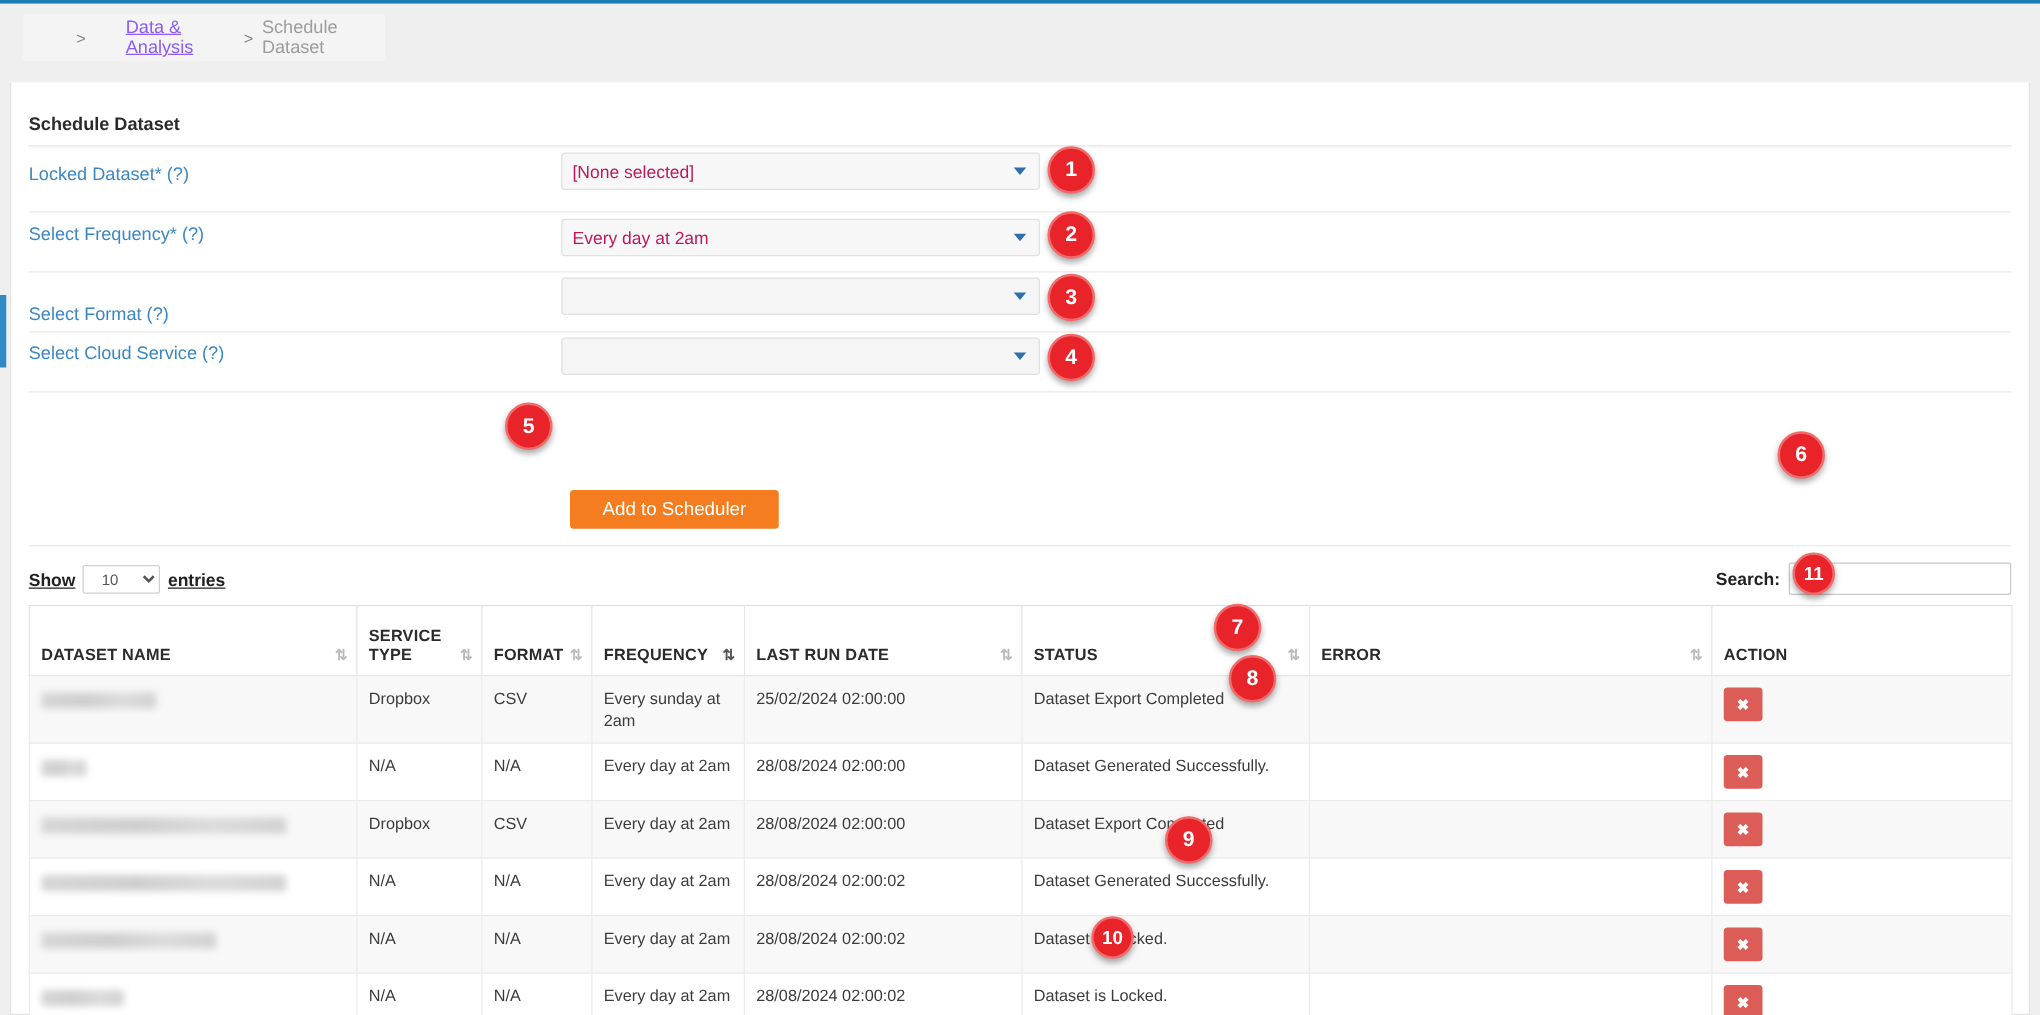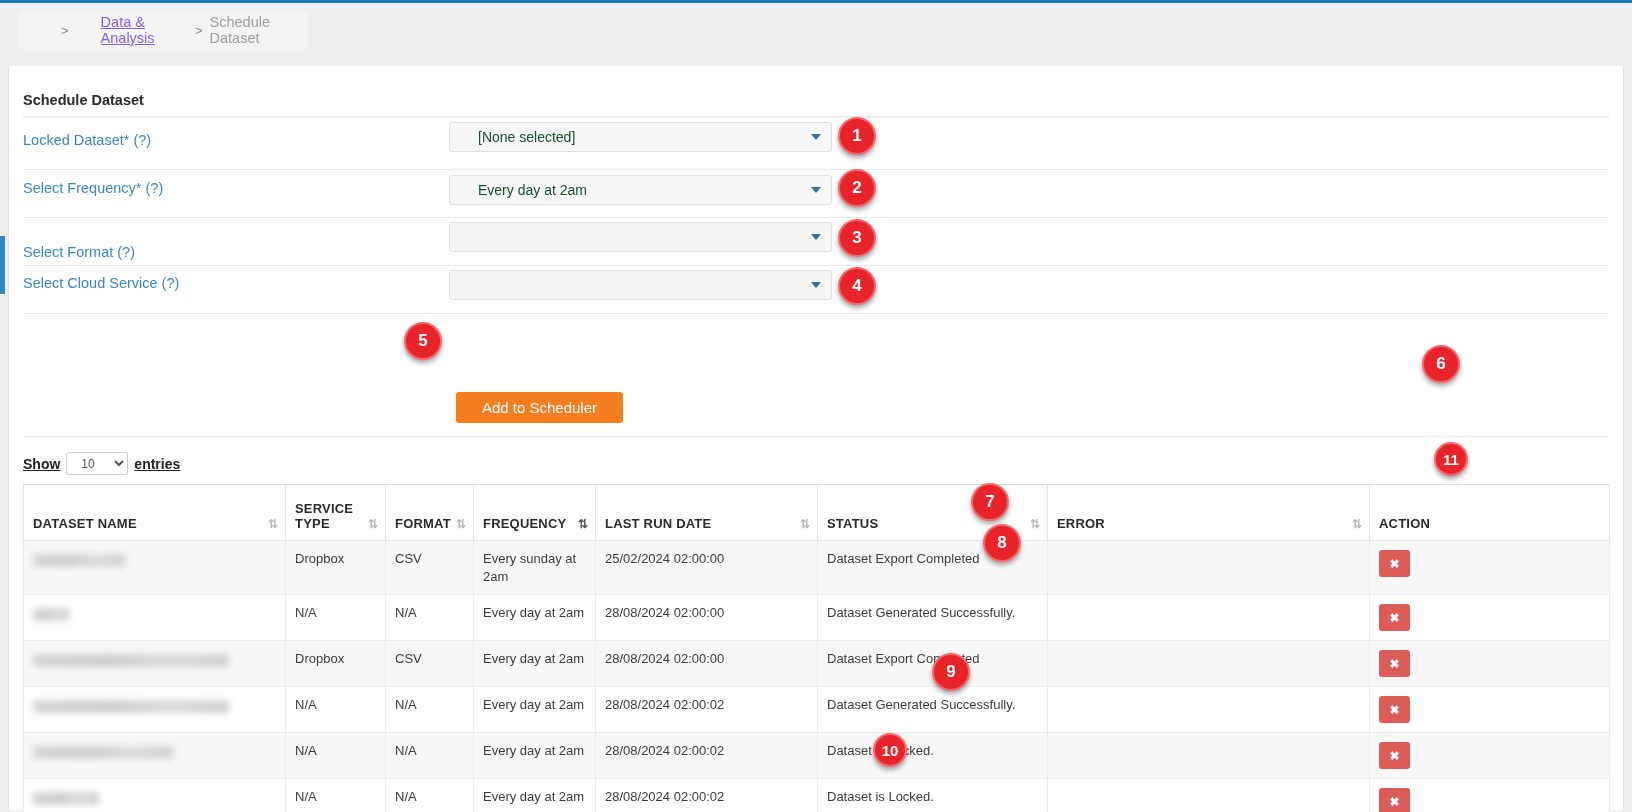--- a/index.html
+++ b/index.html
@@ -53,21 +53,21 @@
     position:absolute; left:-9px; top:170px; width:5px; height:58px;
     background:#2f89c5;
   }
   .f-label{
     position:absolute; color:#3b87c4; font-size:14.5px;
   }
   .f-select{
     position:absolute; width:383px; height:30px;
     background:#f7f7f7; border:1px solid #e0e0e0; border-radius:3px;
     display:flex; align-items:center;
-    padding-left:28px; font-size:14px; color:#14532d;
+    padding-left:8px; font-size:14px; color:#be185d;
   }
   .f-caret{
     position:absolute; right:10px; top:11px;
     width:0;height:0;border-left:5px solid transparent;border-right:5px solid transparent;
     border-top:6px solid #2f6fad;
   }
   .f-select.empty{ background:#f5f5f5; }
 
   
   .btn-orange{
@@ -208,20 +208,24 @@
     <b>Show</b>
     <select class="len-select">
       <option>10</option>
       <option>25</option>
       <option>50</option>
       <option>100</option>
     </select>
     <b>entries</b>
   </div>
 
+  <div class="search-wrap">
+    <span class="search-label">Search:</span>
+    <input class="search-input" type="text" placeholder="" style="">
+  </div>
 
   <div class="tbl-wrap">
     <table>
       <colgroup>
         <col style="width:262px">
             <col style="width:100px">
             <col style="width:88px">
         <col style="width:122px">
             <col style="width:222px">
             <col style="width:230px">

